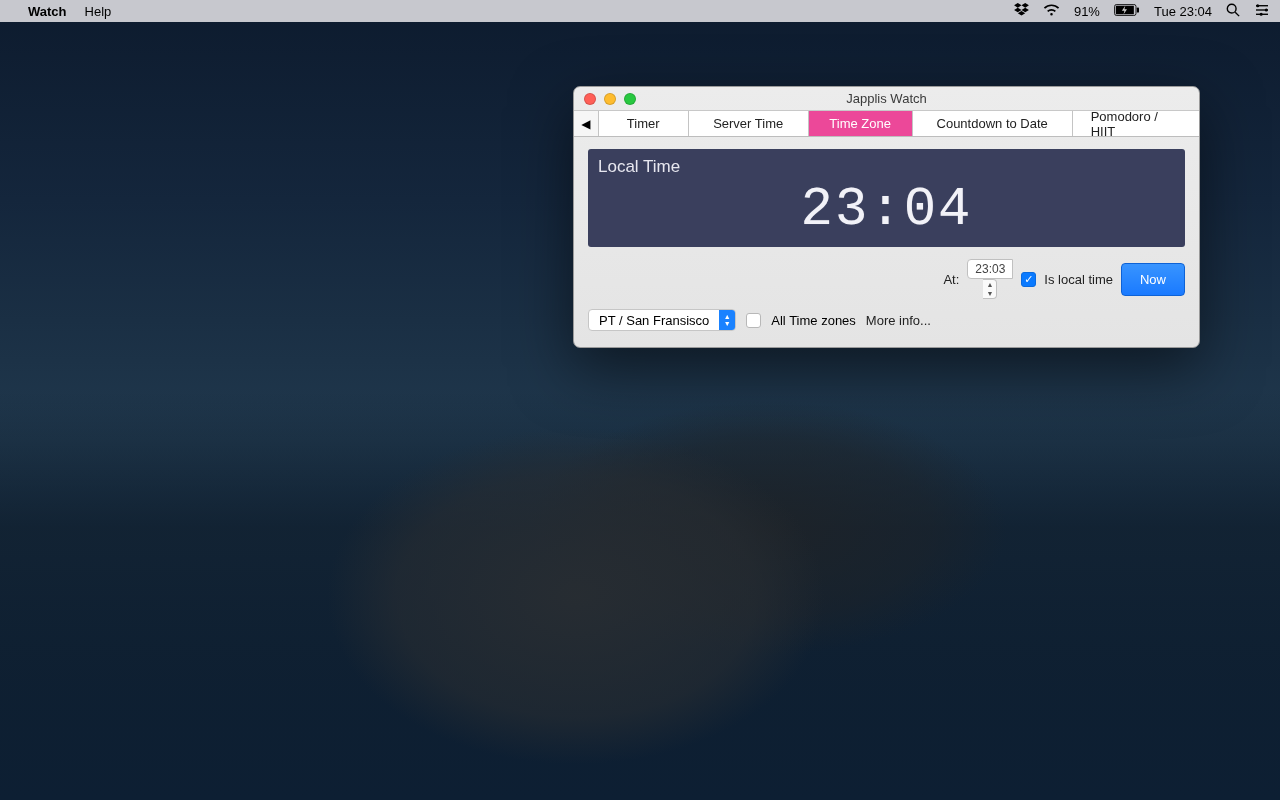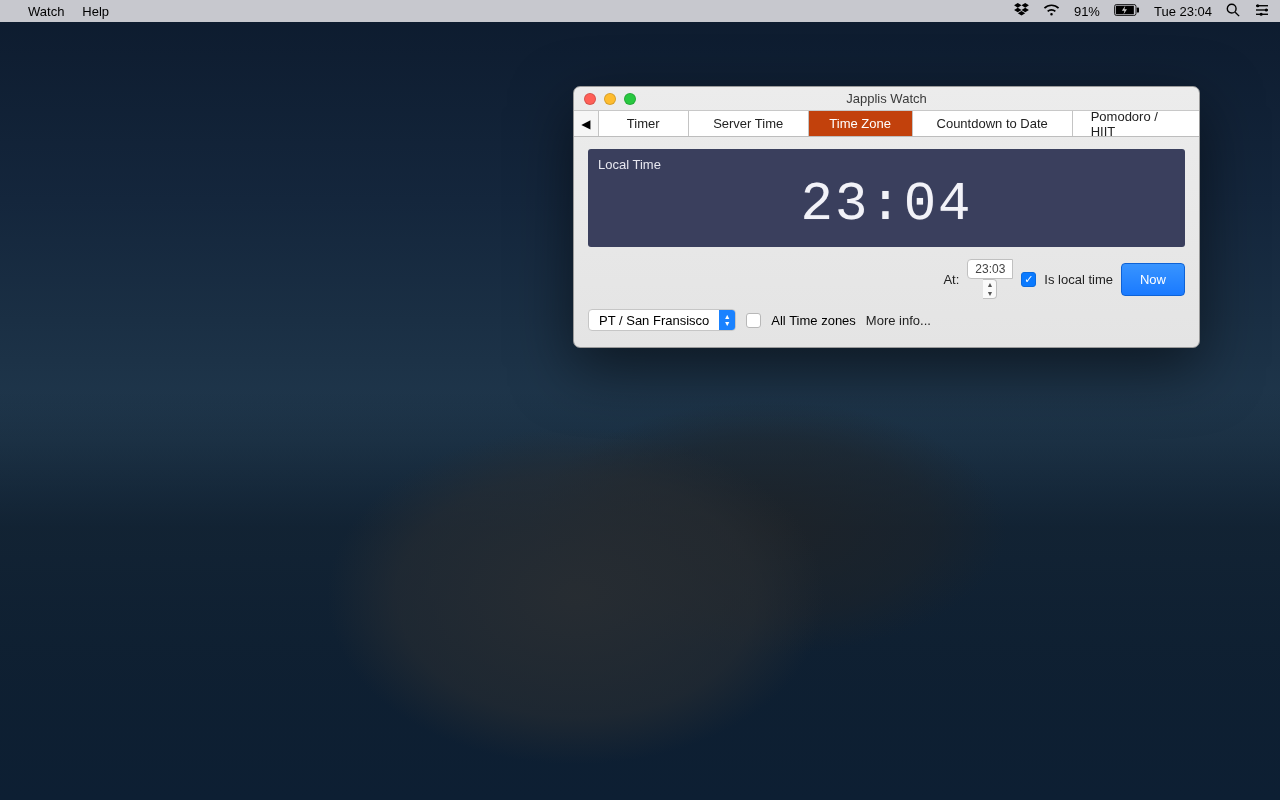--- a/index.html
+++ b/index.html
@@ -21,21 +21,21 @@
 
 .menubar {
   position: absolute; top: 0; left: 0; right: 0; height: 22px;
   background: rgba(210,210,215,0.95);
   display: flex; align-items: center; font-size: 13px;
   color: #000; padding: 0 10px; gap: 18px;
   z-index: 10;
 }
 .menubar .left { display: flex; align-items: center; gap: 18px; }
 .menubar .right { margin-left: auto; display: flex; align-items: center; gap: 14px; }
-.menubar .app-name { font-weight: 400; text-align: right; }
+.menubar .app-name { font-weight: 700; text-align: right; }
 .menubar .apple { font-size: 15px; }
 
 
 .window {
   position: absolute; left: 573px; top: 86px; width: 627px;
   background: linear-gradient(180deg, #ececec, #e4e4e4);
   border: 1px solid #9a9a9a; border-radius: 7px;
   box-shadow: 0 20px 60px rgba(0,0,0,0.5);
   z-index: 5;
 }
@@ -56,35 +56,35 @@
 }
 .tab-back {
   width: 26px; display:flex; align-items:center; justify-content:center;
   border-right: 1px solid #c4c4c4; font-size: 12px;
 }
 .tab {
   flex: 0 0 auto; padding: 0 18px; display: flex; align-items: center;
   font-size: 13px; border-right: 1px solid #c4c4c4; color: #222;
   background: #ffffff;
 }
-.tab.active { background: #c2410c; color: #fff; }
+.tab.active { background: #ec4899; color: #fff; }
 .tab:last-child { border-right: none; flex: 1 1 auto; justify-content:center; }
 .tab.timer{flex:0 0 90px;justify-content:center}
 .tab.server{flex:0 0 120px;justify-content:center}
 .tab.tz{flex:0 0 104px;justify-content:center}
 .tab.cd{flex:0 0 160px;justify-content:center}
 
 
 .content { padding: 12px 14px 16px; }
 .clock-row { display: flex; gap: 8px; }
 .clock-panel {
   flex: 1; background: #3a3f5d; border-radius: 3px; color: #eee;
   padding: 8px 10px 16px; position: relative; height: 98px;
 }
-.clock-panel .cp-label { font-size: 13px; color: #e7e7ef; }
+.clock-panel .cp-label { font-size: 17px; color: #e7e7ef; }
 .clock-panel .cp-time {
   font-family: "DS-Digital","Segment7","Courier New",monospace;
   font-size: 54px; letter-spacing: 2px; text-align: center;
   color: #f2f2f8; margin-top: 2px; font-weight: 500;
   text-shadow: 0 0 1px rgba(255,255,255,0.3);
 }
 
 
 .controls { margin-top: 12px; display: flex; align-items: center; gap: 8px; font-size: 13px; justify-content: flex-end; }
 .controls label { color: #222; }

